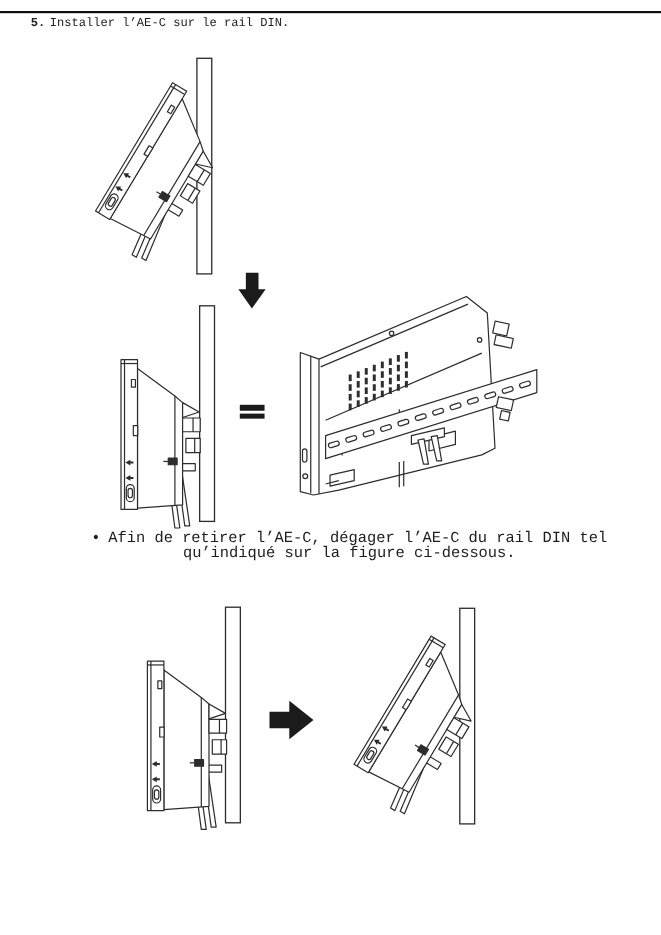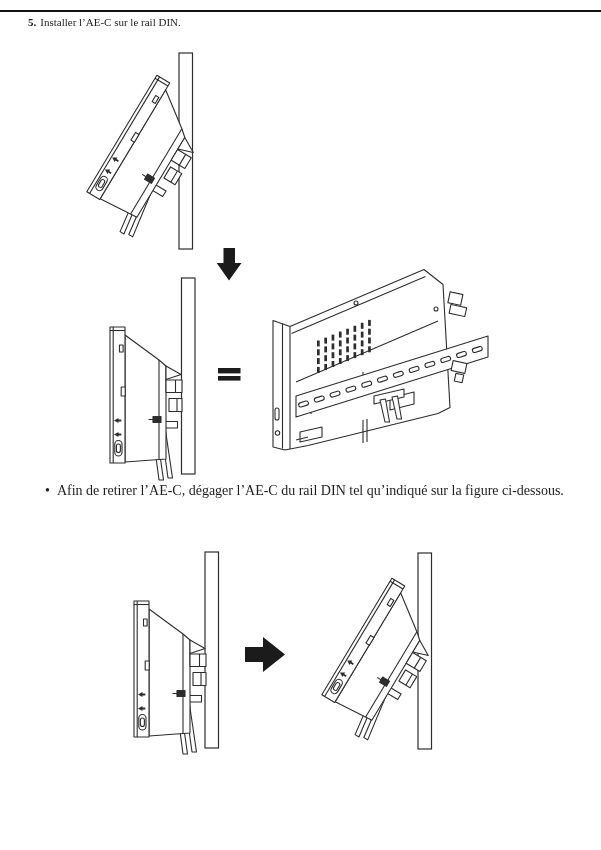--- a/index.html
+++ b/index.html
@@ -1,18 +1,18 @@
 <!DOCTYPE html>
 <html><head>
 <meta charset="utf-8">
 <style>
   html,body{margin:0;padding:0;background:#ffffff;}
   .page{
     position:relative;width:601px;height:850px;background:#ffffff;
-    font-family:Liberation Serif, serif;color:#1d1d1d;overflow:hidden;
+    font-family:Liberation Mono, monospace;color:#1d1d1d;overflow:hidden;text-align:center;
   }
   .top-rule{position:absolute;left:0;top:10px;width:601px;height:1.6px;background:#111111;}
   .step-line{position:absolute;left:28px;top:16px;font-size:11px;line-height:13px;white-space:nowrap;}
   .step-num{font-weight:700;margin-right:4px;}
   .note-line{position:absolute;left:45px;top:484px;font-size:14px;line-height:13px;width:545px;}
   .bullet{margin-right:7px;}
   .figures{position:absolute;left:0;top:0;width:601px;height:850px;pointer-events:none;}
   .figures *{vector-effect:none;}
 </style>
 </head>

